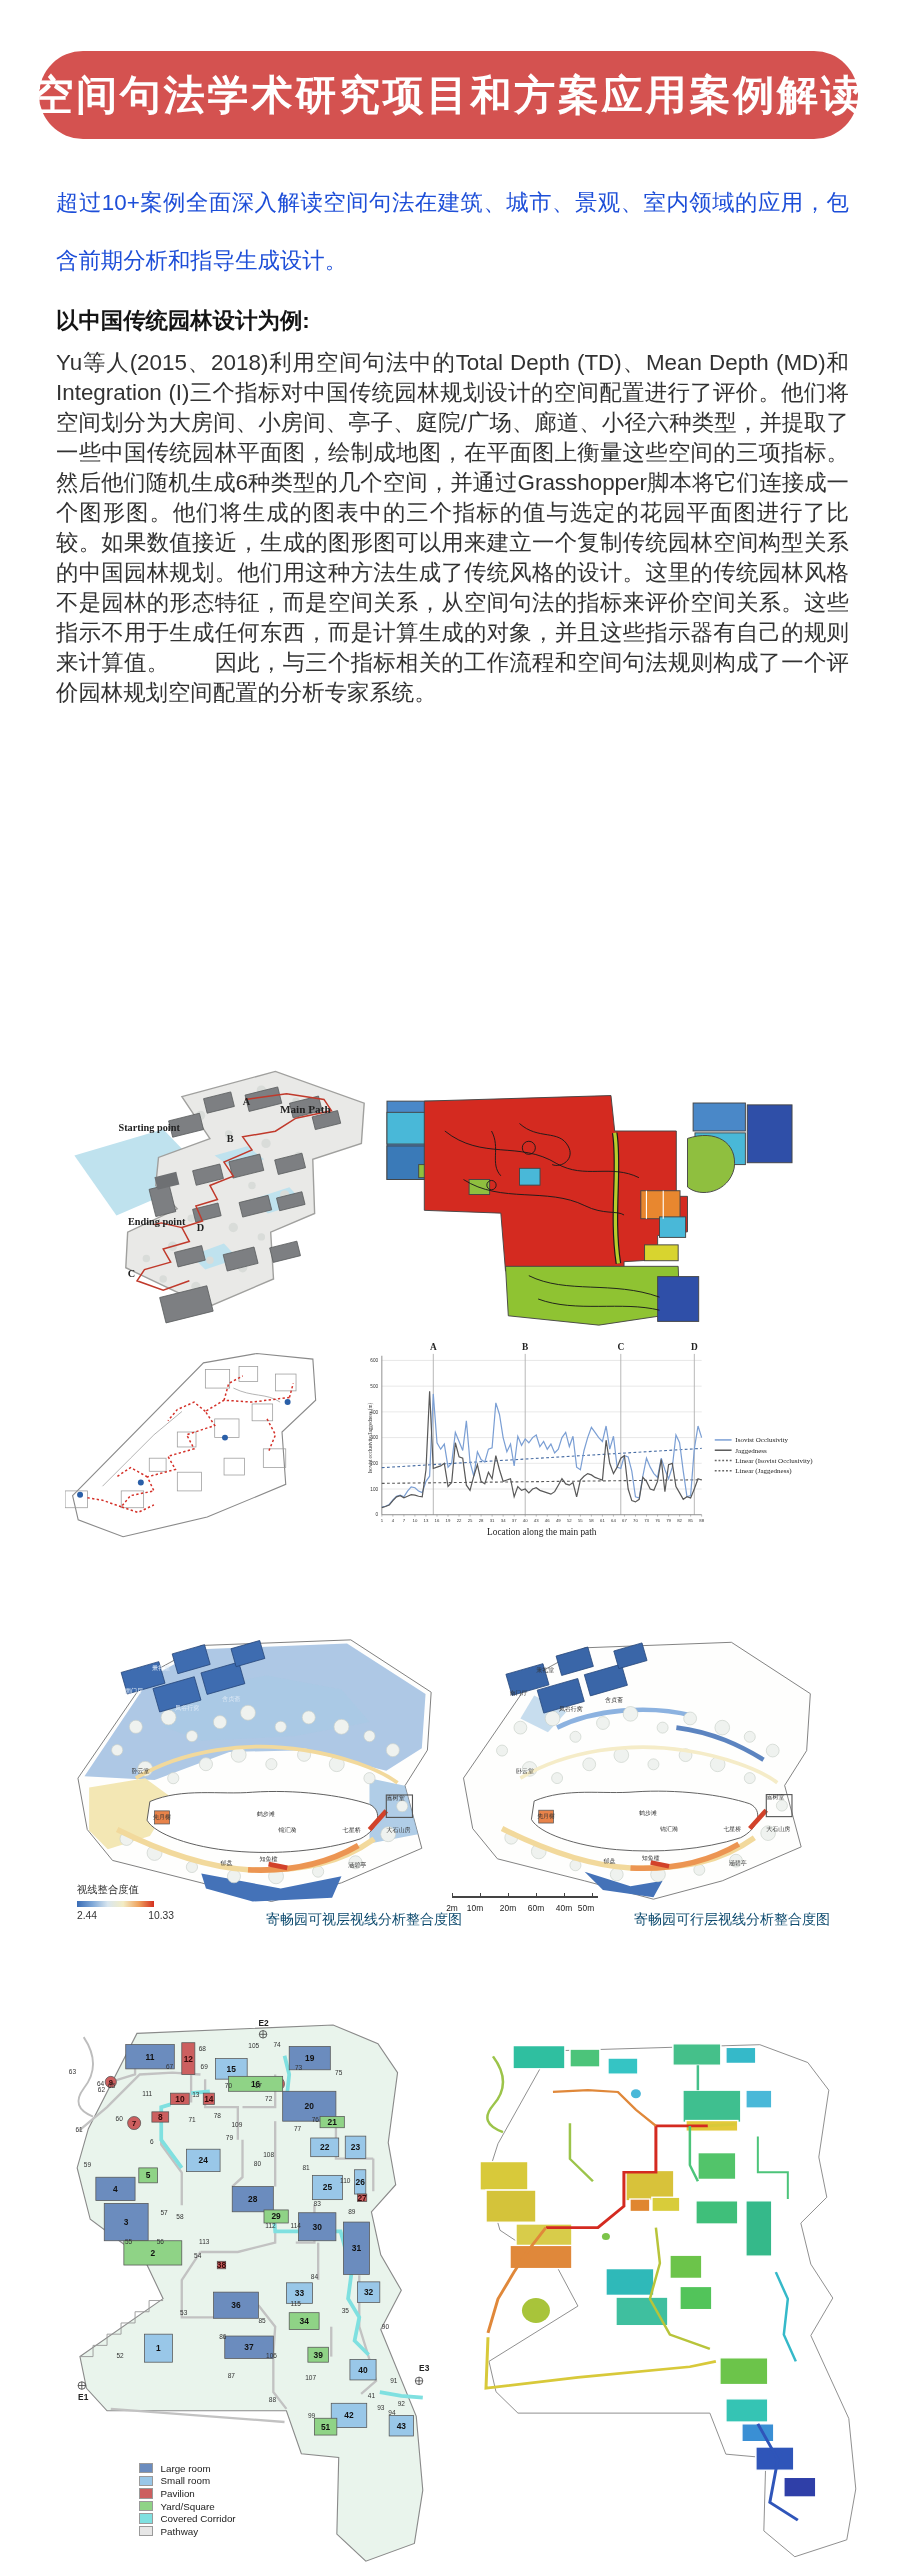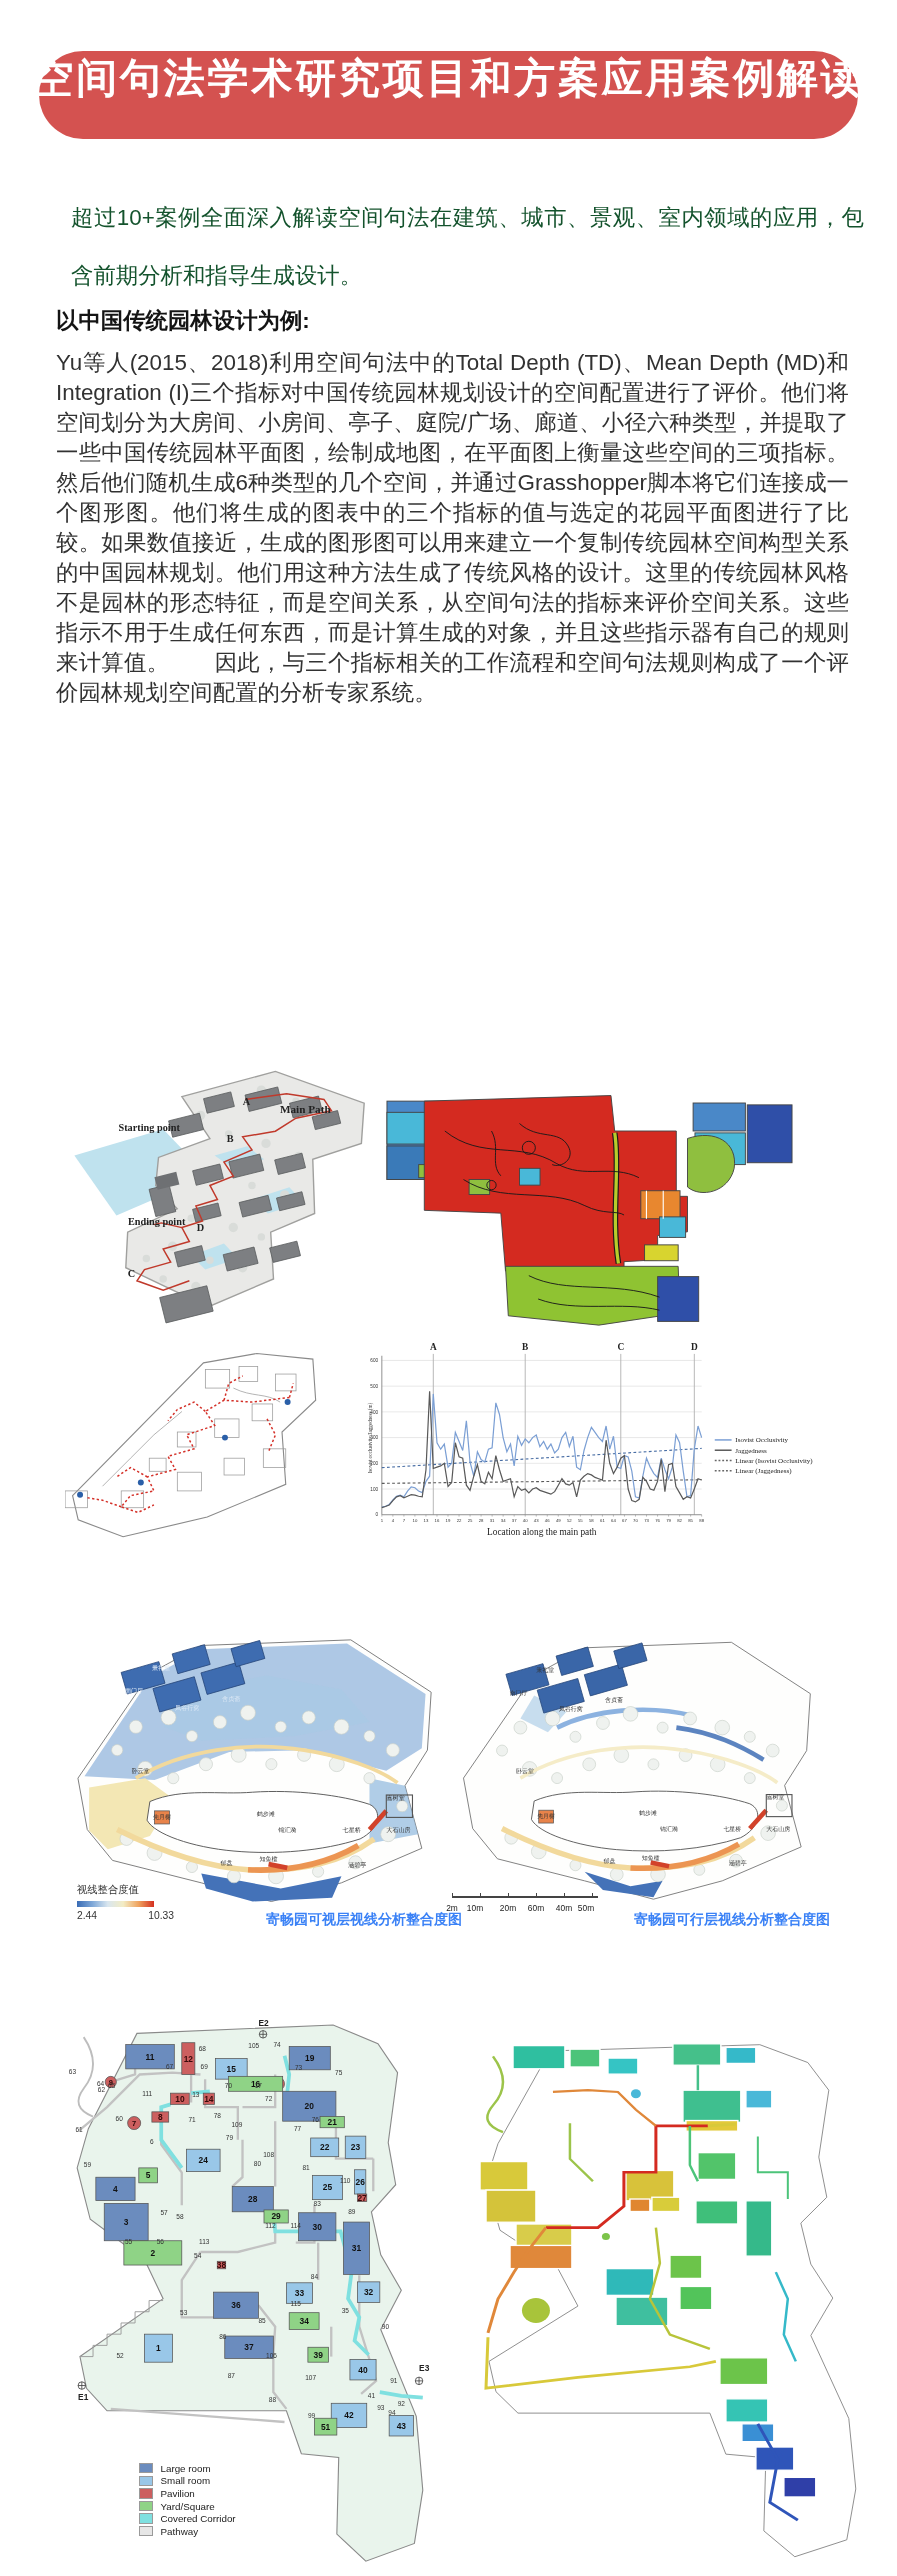--- a/index.html
+++ b/index.html
@@ -1,28 +1,28 @@
 <!DOCTYPE html>
 <html style="font-size:15px"><head>
 <meta charset="utf-8">
 <style>
   html,body{margin:0;padding:0;background:#fff;}
   .page{position:relative;width:898px;height:2576px;background:#ffffff;overflow:hidden;
         font-family:"Liberation Sans","DejaVu Sans",sans-serif;}
   .banner{position:absolute;left:39px;top:51px;width:819px;height:88px;background:#d45250;
-          border-radius:45px;display:flex;align-items:flex-start;justify-content:center;}
+          border-radius:45px;display:flex;align-items:center;justify-content:center;}
   .banner span{font-family:"Liberation Serif","DejaVu Serif",serif;font-weight:bold;
                font-size:41px;color:#ffffff;letter-spacing:2.8px;white-space:nowrap;}
-  .intro{position:absolute;left:56px;top:174px;width:793px;margin:15px;font-size:22.4px;line-height:58px;
-         color:#14532d;text-align:justify;}
+  .intro{position:absolute;left:56px;top:174px;width:793px;margin:0;font-size:22.4px;line-height:58px;
+         color:#1d4ed8;text-align:justify;}
   .heading{position:absolute;left:56px;top:305px;margin:0;font-size:22.4px;color:#141414;font-weight:bold;}
   .bodytext{position:absolute;left:56px;top:348px;width:793px;margin:0;font-size:22.4px;line-height:30px;
             color:#323232;text-align:justify;}
   svg{position:absolute;}
-  .cap{position:absolute;font-size:14px;font-weight:bold;color:#3b82f6;white-space:nowrap;}
+  .cap{position:absolute;font-size:14px;font-weight:normal;color:#0c4a6e;white-space:nowrap;}
   .isolegend{position:absolute;left:77px;top:1883px;font-size:10.3px;color:#333;}
   .isolegend .bar{width:77px;height:6.5px;margin:3.7px 0 2.8px 0;
      background:linear-gradient(to right,#3a6cb5,#7fa8d8,#d9e6ef,#f3ecc4,#efa35f,#d42f20);}
   .isolegend .minmax{display:flex;justify-content:space-between;width:97px;font-size:10.3px;gap:9px;}
   .scalebar{position:absolute;left:452px;top:1896px;width:146px;}
   .scalebar .line{height:1.9px;background:#444;position:relative;}
   .scalebar .ticks{position:relative;height:4.7px;}
   .scalebar .tick{position:absolute;width:0.9px;height:4.7px;background:#444;top:-4.7px;}
   .scalebar .labels{position:relative;height:11.2px;font-size:8.4px;color:#222;}
   .scalebar .labels span{position:absolute;transform:translateX(-50%);}

